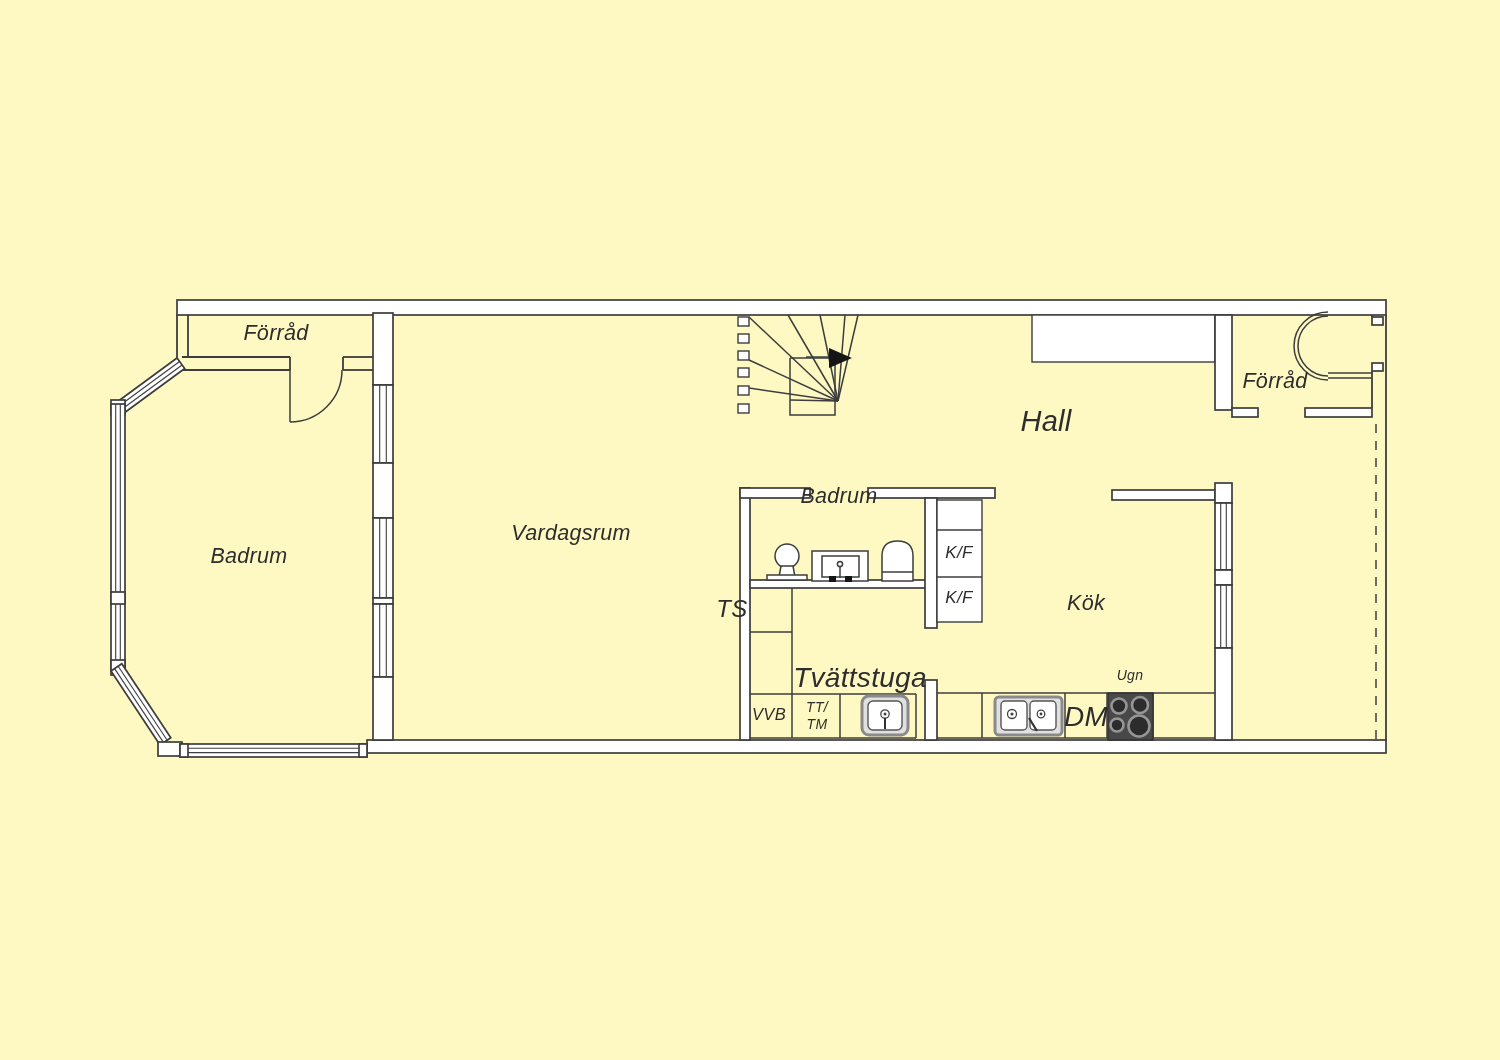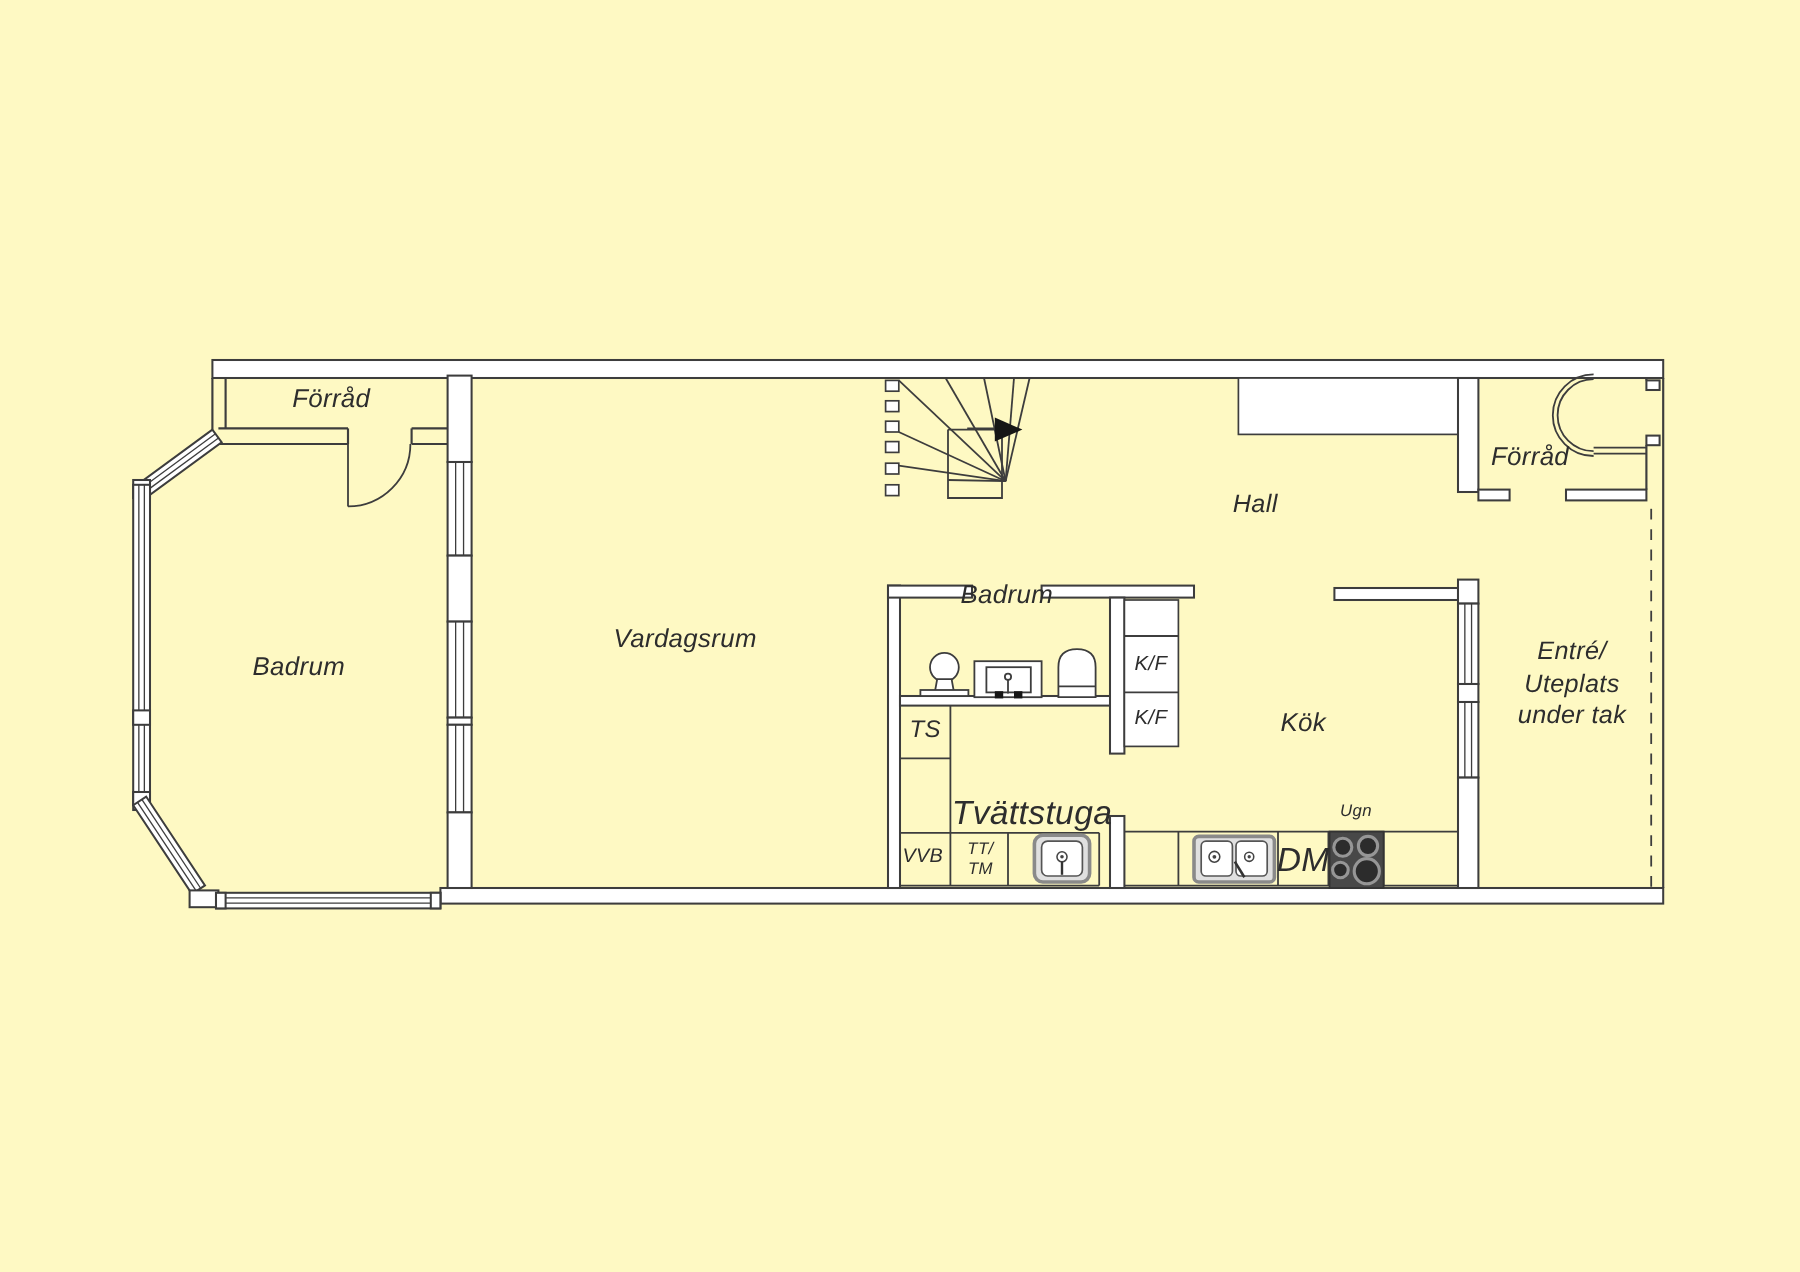--- a/index.html
+++ b/index.html
@@ -238,46 +238,41 @@
       <line class="lt" x1="882" y1="572" x2="913" y2="572"></line>
     </g>
   </svg>
 
   <div class="lbl" style="left:276px;top:333px;font-size:21.5px">Förråd</div>
 
   <div class="lbl" style="left:249px;top:556px;font-size:21.5px">Badrum</div>
 
   <div class="lbl" style="left:571px;top:533px;font-size:21.5px">Vardagsrum</div>
 
-  <div class="lbl" style="left:1046px;top:421px;font-size:21px">Hall</div>
+  <div class="lbl" style="left:1046px;top:421px;font-size:29px">Hall</div>
 
   <div class="lbl" style="left:839px;top:496px;font-size:21.5px">Badrum</div>
 
   <div class="lbl" style="left:959px;top:553px;font-size:17px">K/F</div>
 
   <div class="lbl" style="left:959px;top:598px;font-size:17px">K/F</div>
 
-  <div class="lbl" style="left:771px;top:609px;font-size:20px">TS</div>
+  <div class="lbl" style="left:732px;top:609px;font-size:24px">TS</div>
 
   <div class="lbl" style="left:860px;top:678px;font-size:28px">Tvättstuga</div>
 
   <div class="lbl" style="left:1086px;top:603px;font-size:21.5px">Kök</div>
 
   <div class="lbl" style="left:769px;top:714px;font-size:16.5px">VVB</div>
 
   <div class="lbl center" style="left:817px;top:715px;font-size:14px;line-height:16.5px">
     <div>TT/</div>
     <div>TM</div>
   </div>
 
   <div class="lbl" style="left:1086px;top:717px;font-size:28px">DM</div>
 
   <div class="lbl" style="left:1130px;top:675px;font-size:14px">Ugn</div>
 
   <div class="lbl" style="left:1275px;top:381px;font-size:21.5px">Förråd</div>
 
-  <div class="lbl center" style="left:1310px;top:570px;font-size:21px;line-height:26.5px">
-    <div>Entré/</div>
-    <div>Uteplats</div>
-    <div>under tak</div>
-  </div>
 
 </div>
 
 </body></html>

